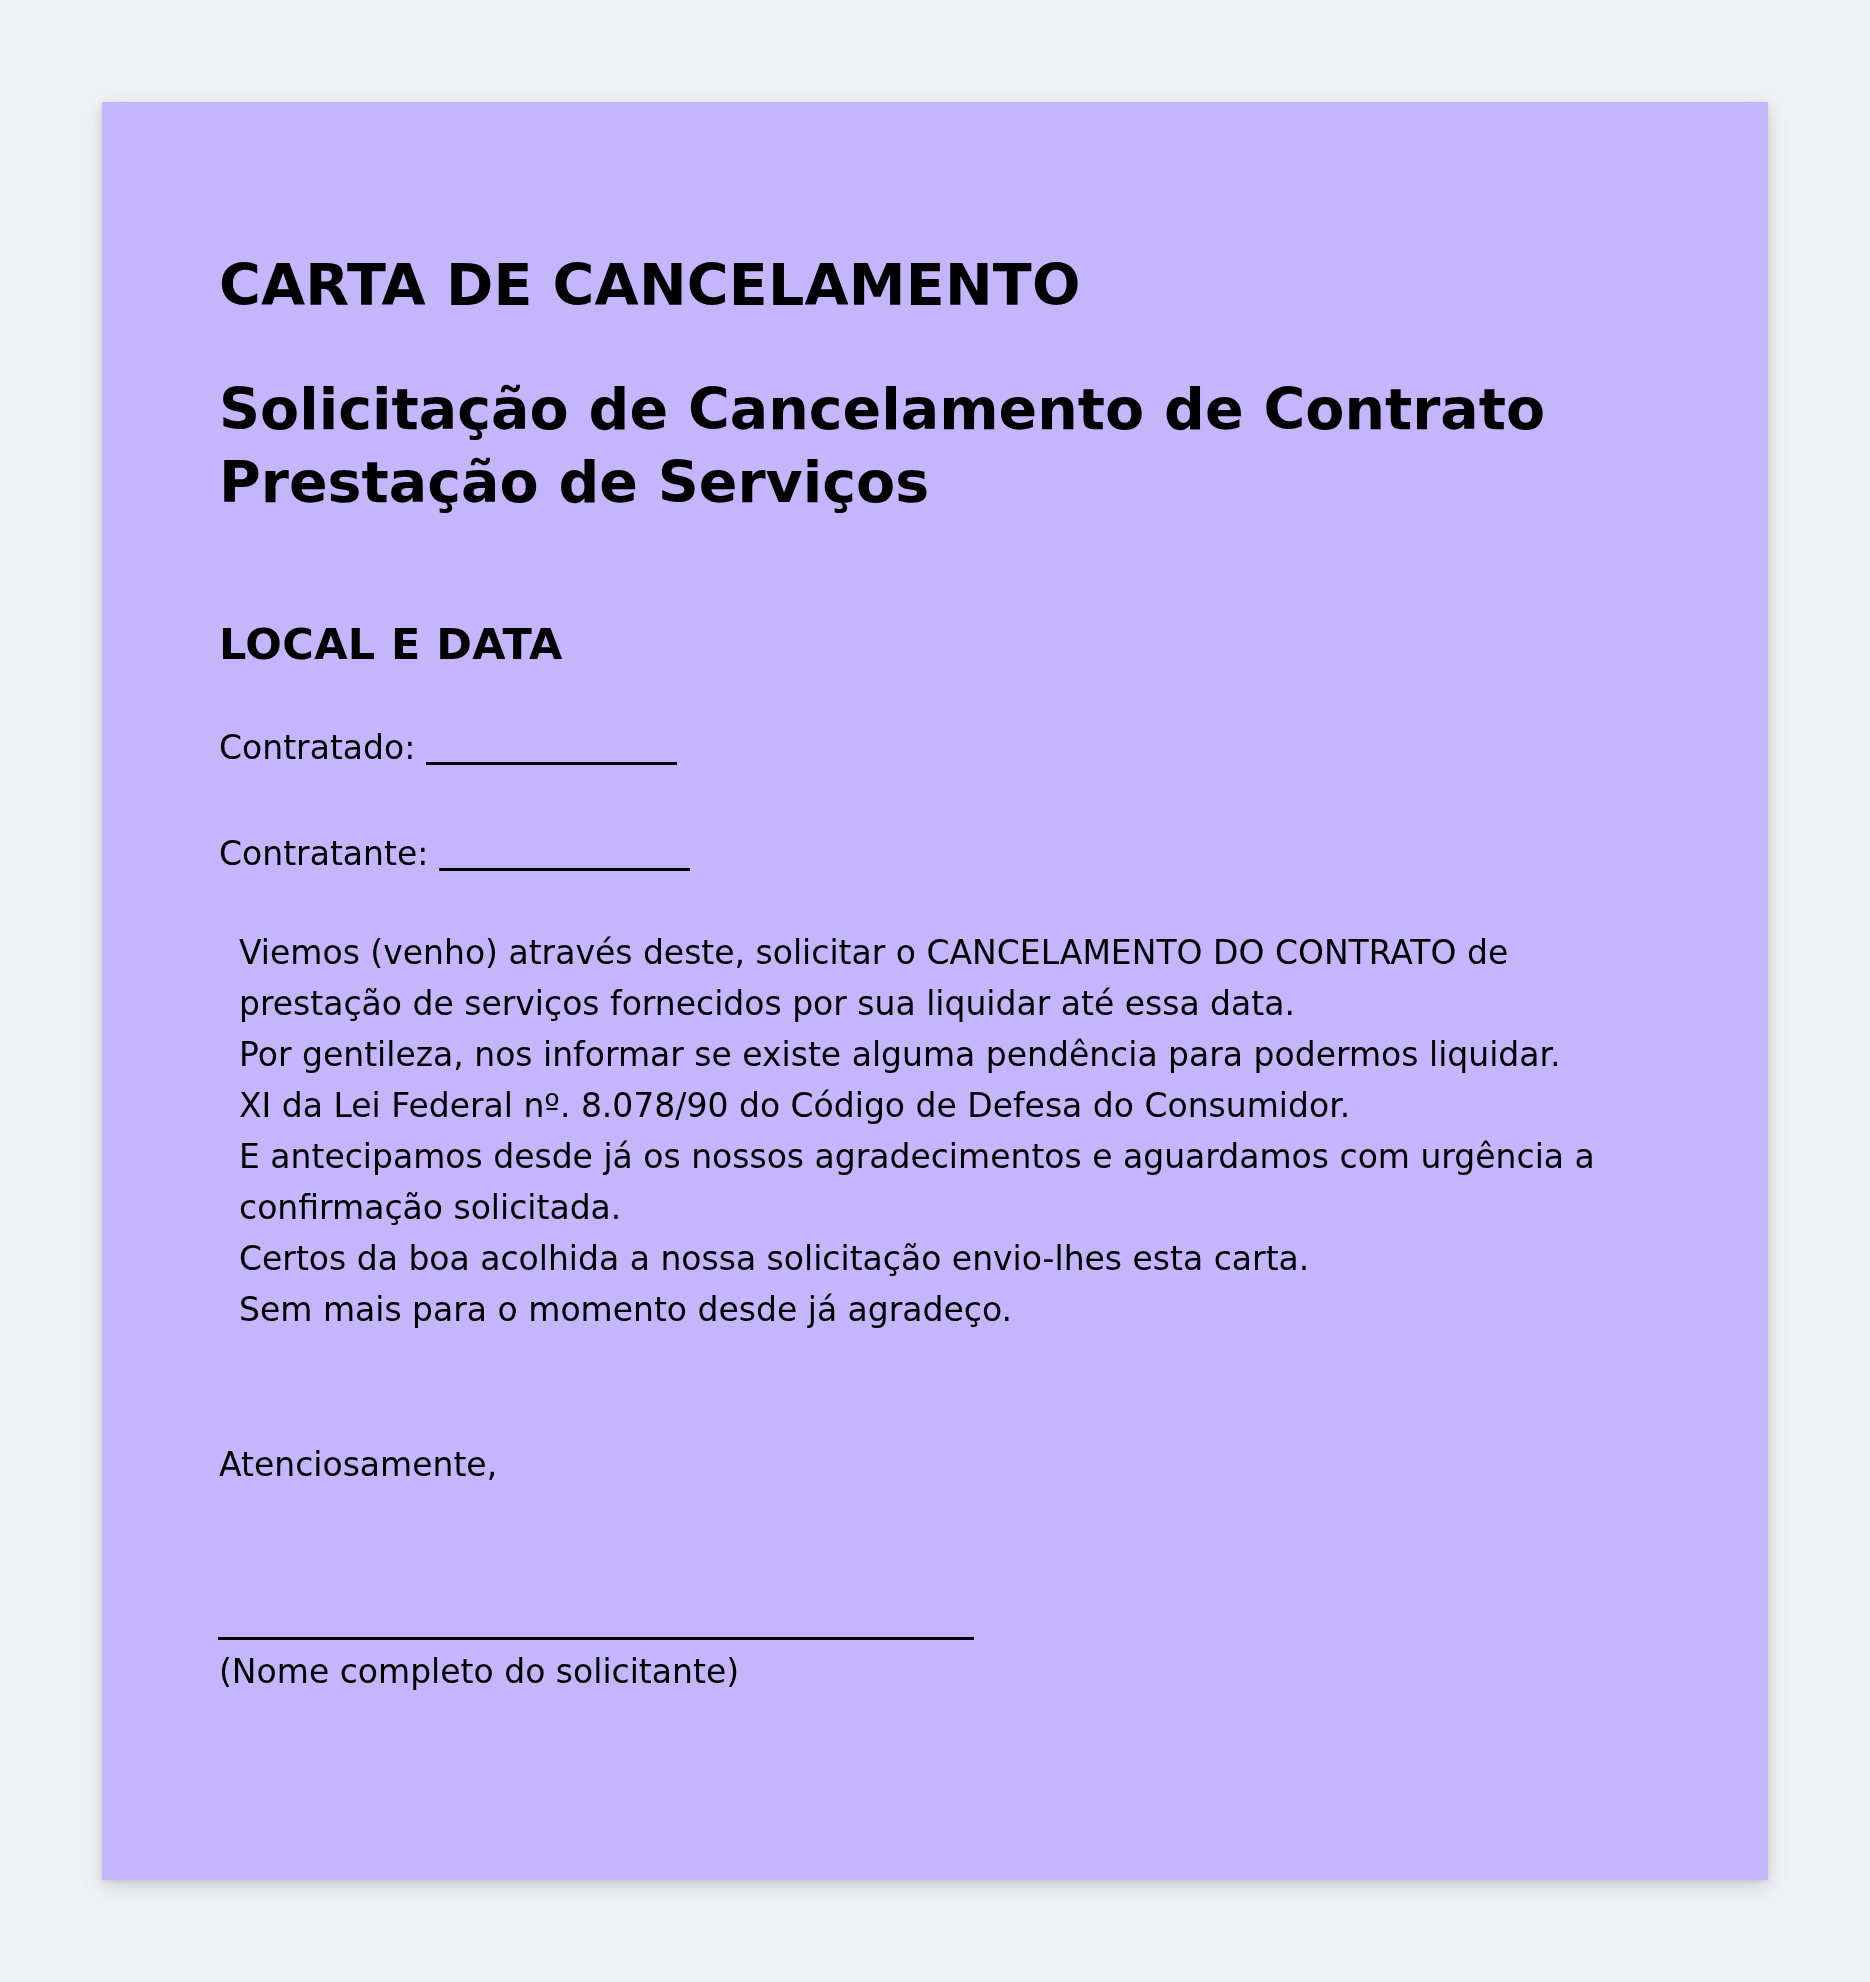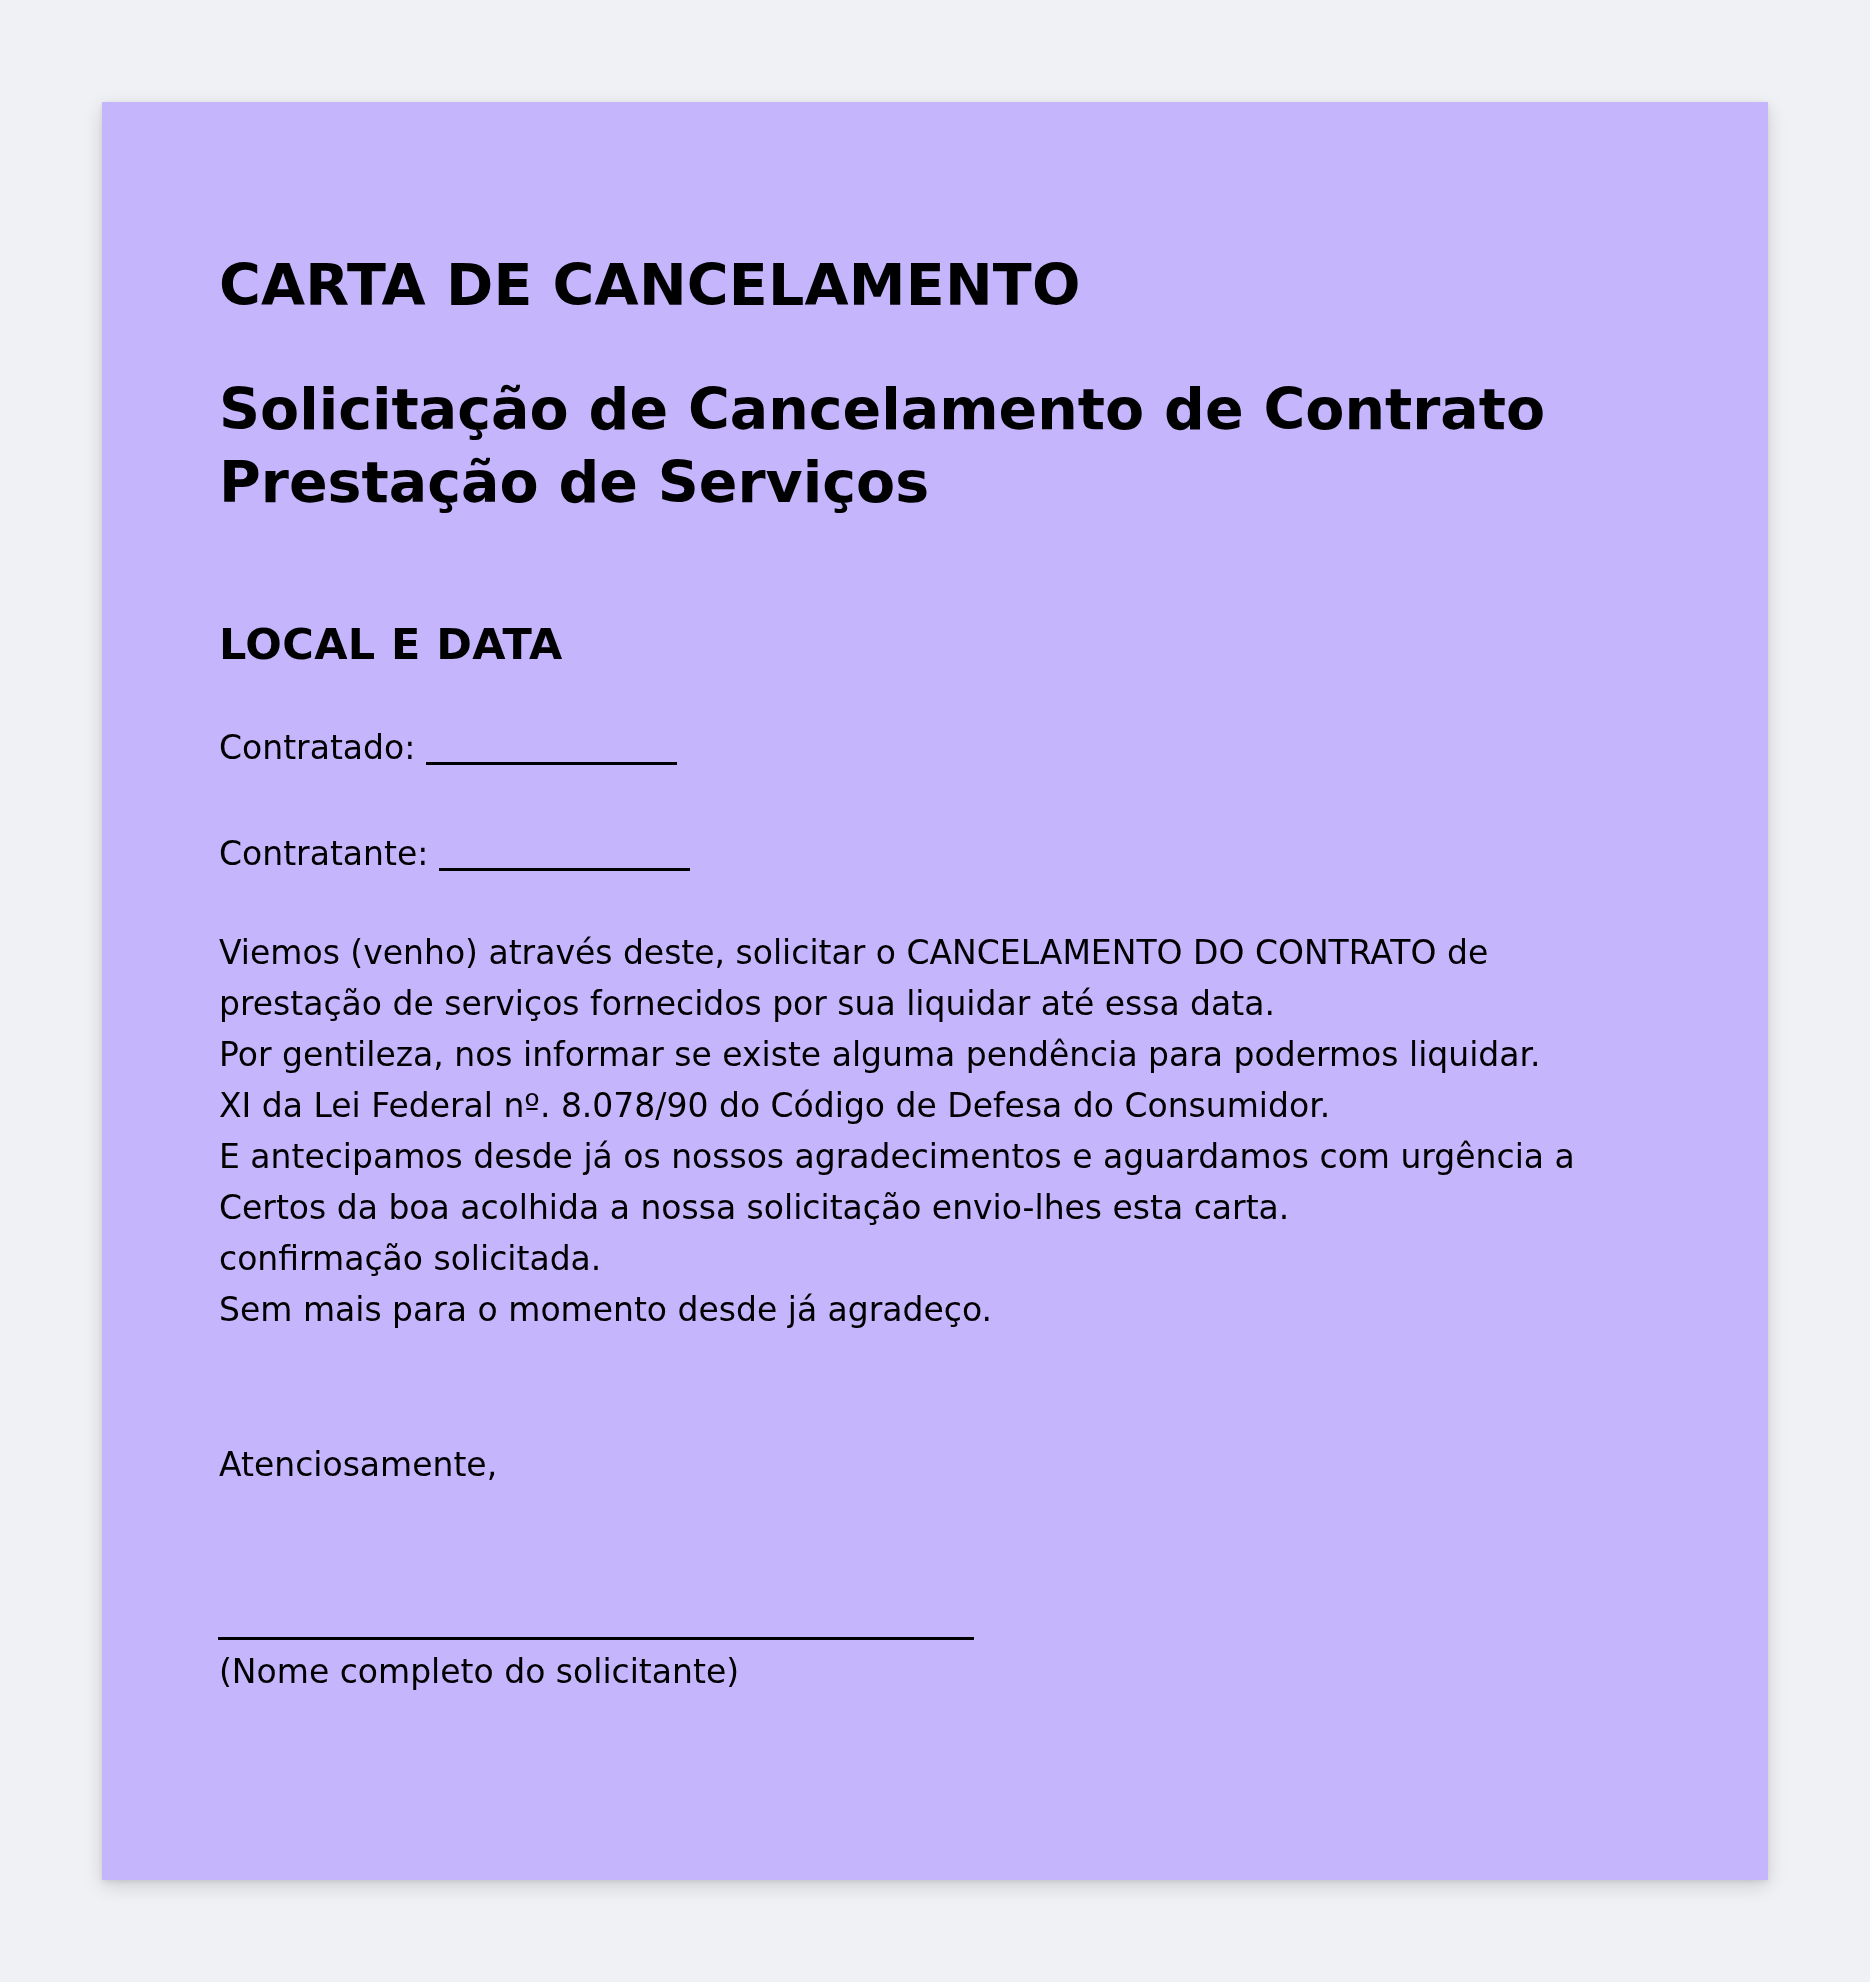--- a/index.html
+++ b/index.html
@@ -87,20 +87,21 @@
       left: 0;
       top: 825px;
       width: 1440px;
       font-size: 33px;
       line-height: 51px;
       margin: 0;
     }
     .body-text .line {
       display: block;
       white-space: nowrap;
+      margin-left: 20px;
     }
     .closing {
       position: absolute;
       left: 0;
       top: 1337px;
       font-size: 33px;
       line-height: 51px;
       white-space: nowrap;
     }
     .signature-line {
@@ -142,22 +143,22 @@
     <div class="field field-contratante">
       <span>Contratante:</span><span class="blank"></span>
     </div>
 
     <div class="body-text">
       <span class="line">Viemos (venho) através deste, solicitar o CANCELAMENTO DO CONTRATO de</span>
       <span class="line">prestação de serviços fornecidos por sua liquidar até essa data.</span>
       <span class="line">Por gentileza, nos informar se existe alguma pendência para podermos liquidar.</span>
       <span class="line">XI da Lei Federal nº. 8.078/90 do Código de Defesa do Consumidor.</span>
       <span class="line">E antecipamos desde já os nossos agradecimentos e aguardamos com urgência a</span>
+      <span class="line">confirmação solicitada.</span>
       <span class="line">Certos da boa acolhida a nossa solicitação envio-lhes esta carta.</span>
-      <span class="line">confirmação solicitada.</span>
       <span class="line">Sem mais para o momento desde já agradeço.</span>
     </div>
 
     <div class="closing">Atenciosamente,</div>
 
     <div class="signature-line"></div>
 
     <div class="signature-caption">(Nome completo do solicitante)</div>
 
   </div>

